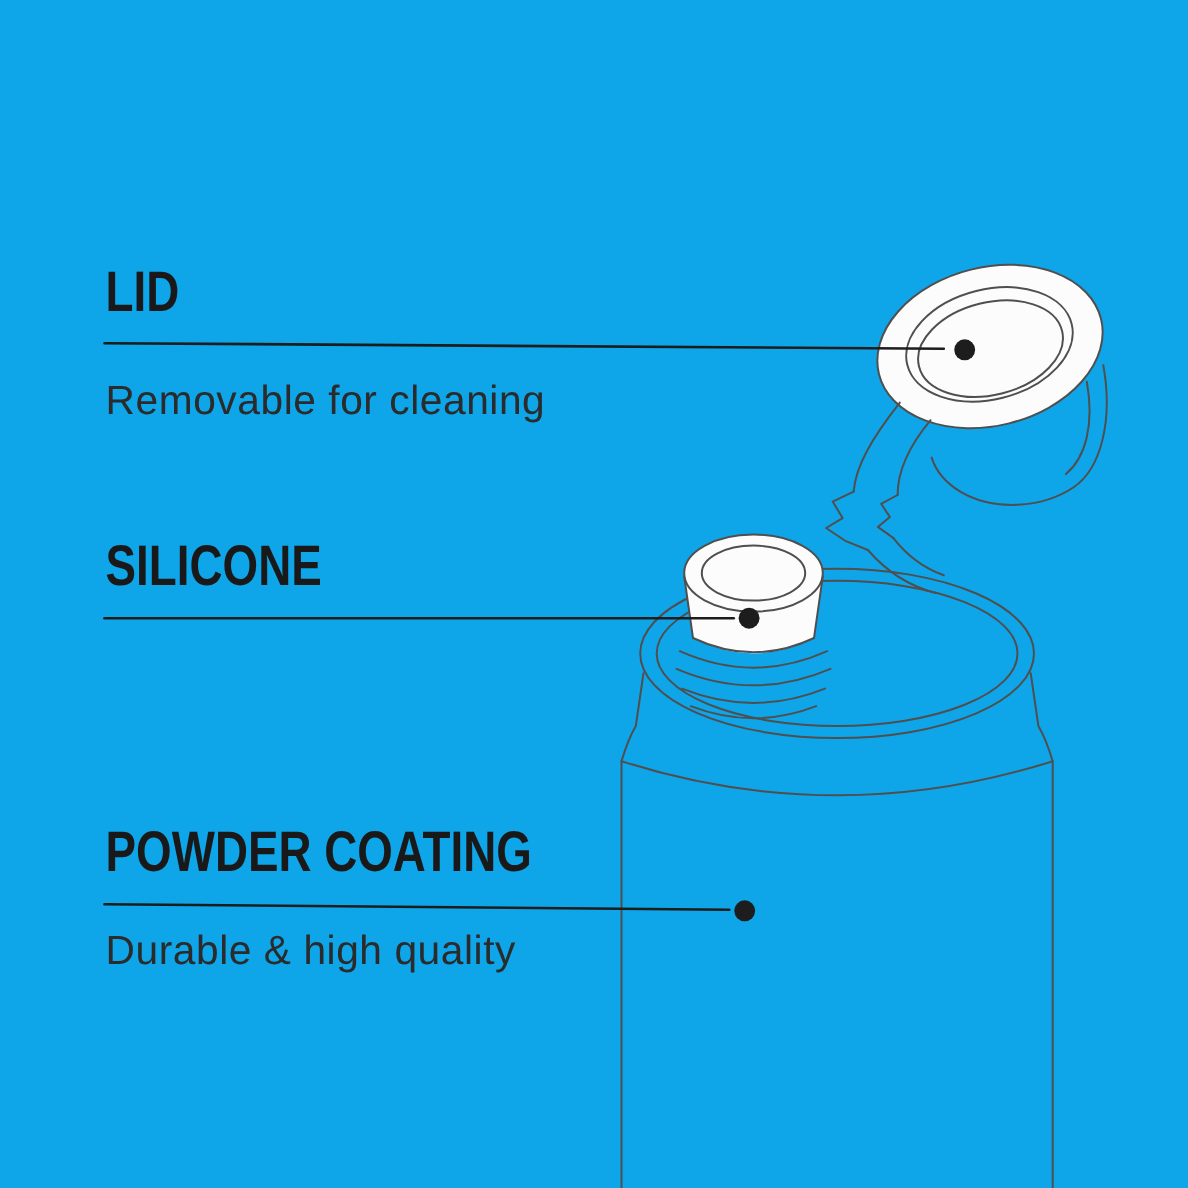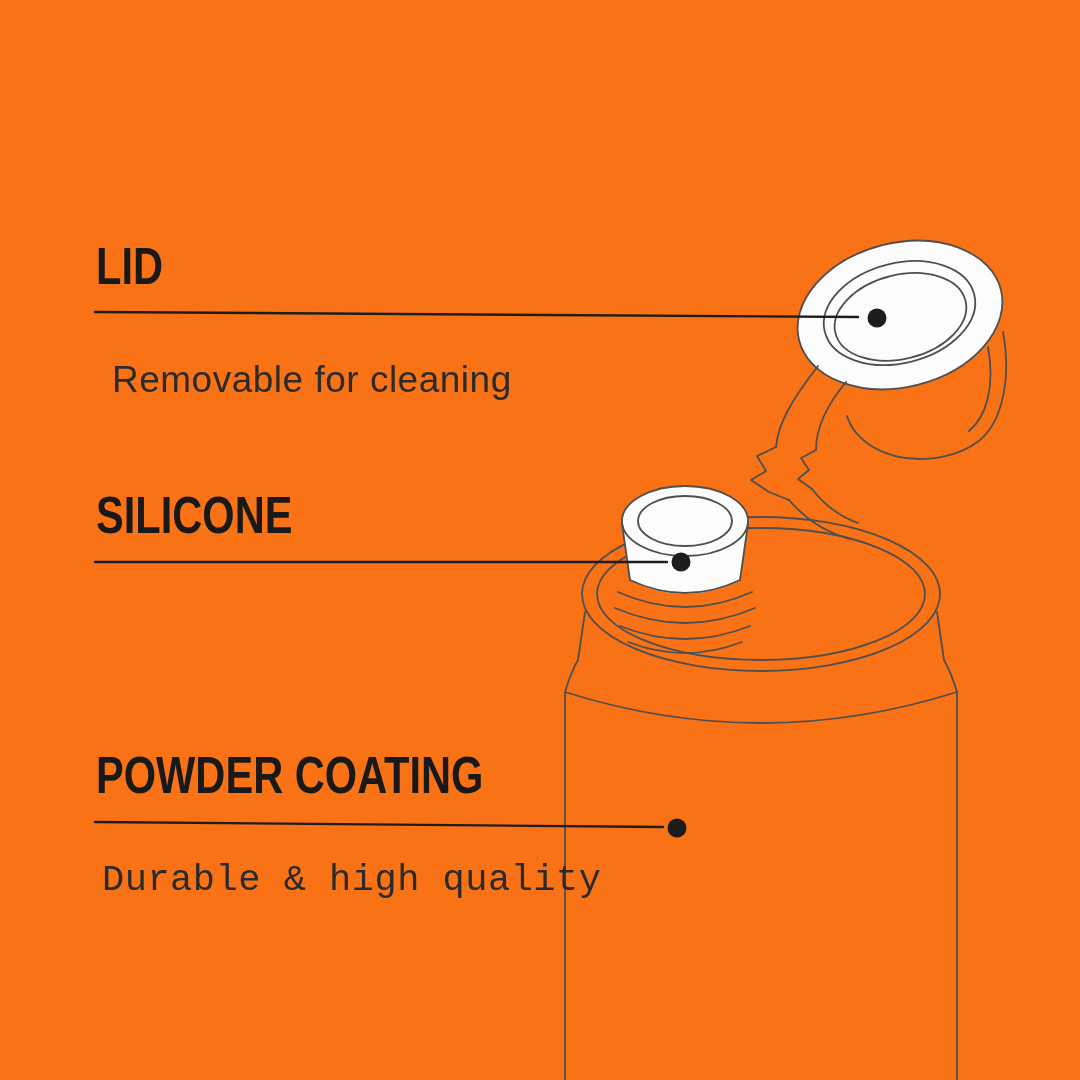--- a/index.html
+++ b/index.html
@@ -1,51 +1,51 @@
 <!DOCTYPE html>
 <html><head>
 <meta charset="utf-8">
 <style>
   html,body{margin:0;padding:0;background:#e9e9e9;}
   .canvas{
     position:relative;
     width:1080px;height:1080px;
-    background:#f97316;
+    background:#0ea5e9;
     overflow:hidden;
     font-family:"Liberation Sans", sans-serif;
   }
   .art{position:absolute;left:0;top:0;width:1080px;height:1080px;}
   .callout-title{
     position:absolute;
     margin:0;
     color:#191919;
     font-weight:700;
     font-size:52px;
     line-height:1;
     letter-spacing:0px;
     transform:scaleX(0.8);
     transform-origin:left top;
     white-space:nowrap;
   }
   .callout-sub{
     position:absolute;
-    margin:16px;
+    margin:0;
     color:#2b2b2b;
     font-weight:400;
     font-size:37px;
     line-height:1.1;
     letter-spacing:0.5px;
     white-space:nowrap;
   }
   .t-lid{left:96px;top:240px;}
   .s-lid{left:96px;top:344px;}
   .t-sil{left:96px;top:489px;}
   .s-sil{left:96px;top:586px;}
   .t-pow{left:96px;top:749px;}
-  .s-pow{left:86px;top:844px;font-family:Liberation Mono, monospace;}
+  .s-pow{left:96px;top:844px;}
 </style>
 </head>
 <body>
 
 <div class="canvas">
 
   <svg class="art" viewBox="0 0 1080 1080" fill="none" stroke="#4f4f4f" stroke-width="1.8" stroke-linecap="round" stroke-linejoin="round">
 
     <g>
       <path d="M585,612 L578,660 Q571,672 565,692 L565,1080"></path>

